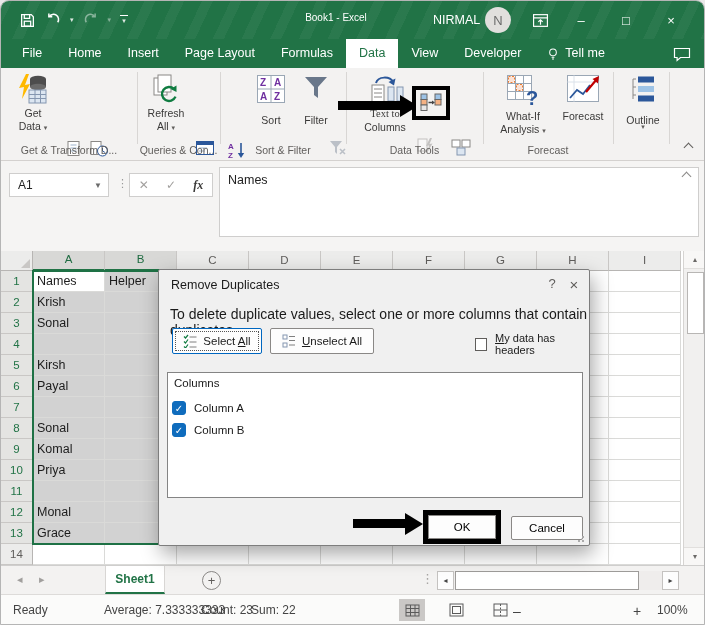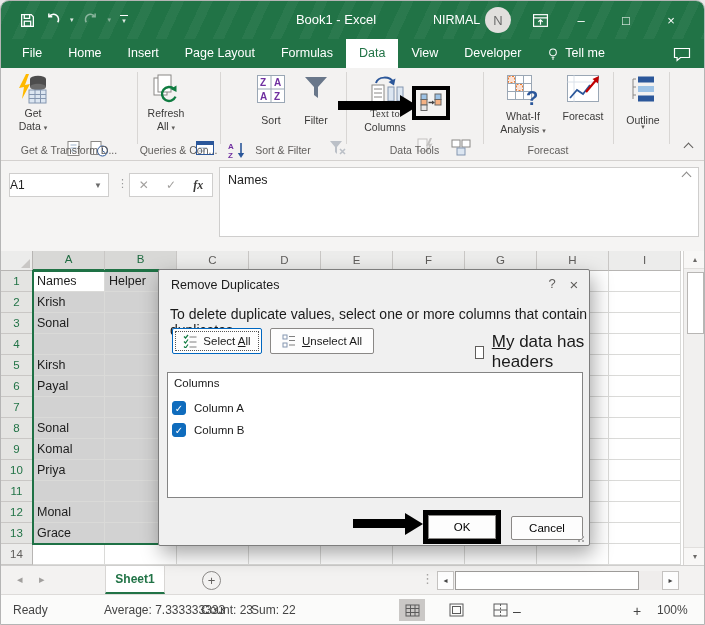--- a/index.html
+++ b/index.html
@@ -6,21 +6,21 @@
   *{box-sizing:border-box;font-family:"Liberation Sans","DejaVu Sans",sans-serif;}
   .abs{position:absolute;}
   #window{position:relative;width:705px;height:625px;background:#fff;border:1px solid #b5b5b5;
           border-radius:9px 9px 0 0;overflow:hidden;}
 
   
   #titlebar{left:0;top:0;width:705px;height:38px;background:#217346;
     background-image:repeating-linear-gradient(115deg,rgba(255,255,255,.045) 0 10px,rgba(0,0,0,0) 10px 26px);}
   .qat{display:flex;align-items:center;gap:9px;position:absolute;left:18px;top:8px;height:22px;}
   .caret{font-size:7px;color:#dfe9e3;}
-  .win-title{position:absolute;left:230px;top:11px;width:210px;text-align:center;color:#fff;font-size:13px;}
+  .win-title{position:absolute;left:230px;top:11px;width:210px;text-align:center;color:#fff;font-size:10px;}
   .user-name{position:absolute;left:432px;top:12px;color:#fff;font-size:12.5px;}
   .avatar{position:absolute;left:484px;top:6px;width:26px;height:26px;border-radius:50%;background:#e1dfdd;
           color:#6b6b6b;font-size:13px;display:flex;align-items:center;justify-content:center;}
   .winbtn{position:absolute;top:8px;width:30px;height:22px;display:flex;align-items:center;justify-content:center;color:#fff;font-size:13px;}
 
   
   #tabrow{left:0;top:38px;width:705px;height:29px;background:#217346;display:flex;align-items:stretch;}
   #tab-strip{display:flex;padding-left:8px;}
   .tab{color:#fff;font-size:12.5px;padding:7px 13px 0 13px;white-space:nowrap;display:flex;gap:6px;align-items:flex-start;}
   .tab.active{background:#fff;color:#217346;}
@@ -30,21 +30,21 @@
   #ribbon{left:0;top:67px;width:705px;height:93px;background:#f3f2f1;border-bottom:1px solid #d4d1cf;}
   .gdiv{position:absolute;top:4px;height:72px;width:1px;background:#d8d6d4;}
   .glabel{position:absolute;top:76px;height:14px;font-size:10.5px;color:#605e5c;text-align:center;white-space:nowrap;overflow:hidden;}
   .blabel{position:absolute;font-size:10.5px;color:#3b3a39;text-align:center;white-space:nowrap;}
   .bigbtn{position:absolute;top:2px;height:72px;}
   .chev{display:inline-block;width:7px;height:7px;border-left:1.6px solid #605e5c;border-top:1.6px solid #605e5c;transform:rotate(45deg);}
 
   
   #formularow{left:0;top:160px;width:705px;height:90px;background:#f5f4f3;}
   #namebox{position:absolute;left:8px;top:12px;width:100px;height:24px;background:#fff;border:1px solid #cfcecd;
-           font-size:12px;color:#222;display:flex;align-items:center;gap:8px;}
+           font-size:12px;color:#222;display:flex;align-items:center;padding-left:8px;gap:8px;}
   #namebox .nb-caret{margin-left:auto;margin-right:6px;color:#6b6b6b;font-size:8px;}
   .fdots{position:absolute;left:116px;top:16px;color:#999;font-size:11px;}
   #fxbar{position:absolute;left:128px;top:12px;width:84px;height:24px;background:#fff;border:1px solid #cfcecd;
          display:flex;align-items:center;justify-content:space-around;}
   #fxbar span{font-size:12px;color:#a2a09e;}
   #fxbar .fx{color:#3b3a39;font-style:italic;font-weight:bold;font-family:"Liberation Serif",serif;}
   #formulabox{position:absolute;left:218px;top:6px;width:480px;height:70px;background:#fff;border:1px solid #cfcecd;
               font-size:12.5px;color:#222;padding:5px 8px;}
   #fcollapse{position:absolute;left:682px;top:12px;}
 
@@ -94,21 +94,21 @@
           box-shadow:3px 8px 20px rgba(0,0,0,.35);z-index:10;}
   #dlg-title{position:absolute;left:12px;top:8px;font-size:12.5px;color:#1b1b1b;}
   .dlg-tbtn{position:absolute;top:6px;font-size:13px;color:#5f5d5b;width:20px;text-align:center;}
   #dlg-instr{position:absolute;left:11px;top:36px;font-size:14px;color:#1a1a1a;}
   .dlg-btn{position:absolute;top:58px;height:26px;background:#fdfdfd;border:1px solid #8a8886;border-radius:2px;
            font-size:11.5px;color:#1a1a1a;display:flex;align-items:center;justify-content:center;gap:6px;}
   #btn-selectall{left:13px;width:90px;border:1px solid #0067c0;outline:1px dotted #555;outline-offset:-4px;}
   #btn-unselectall{left:111px;width:104px;}
   #dlg-headers{position:absolute;left:316px;top:62px;display:flex;gap:8px;align-items:center;}
   #dlg-headers .box{width:13px;height:13px;background:#fff;border:1px solid #5f5d5b;}
-  #dlg-headers .lab{font-size:17px;color:#1a1a1a;}
+  #dlg-headers .lab{font-size:11px;color:#1a1a1a;}
   #dlg-list{position:absolute;left:8px;top:102px;width:416px;height:126px;background:#fff;border:1px solid #848484;}
   #dlg-list-label{position:absolute;left:6px;top:4px;font-size:11.5px;color:#1a1a1a;}
   #dlg-columns{position:absolute;left:4px;top:24px;}
   .dlg-item{display:flex;align-items:center;gap:8px;height:22px;}
   .cb{width:14px;height:14px;border-radius:3px;background:#fff;border:1px solid #8a8886;color:#fff;font-size:10px;
       display:flex;align-items:center;justify-content:center;}
   .cb.on{background:#0f6cbd;border-color:#0f6cbd;}
   .dlg-item-label{font-size:11.5px;color:#1a1a1a;}
   #ok-box{position:absolute;left:264px;top:240px;width:78px;height:34px;border:5px solid #000;}
   #btn-ok{position:absolute;left:0;top:0;right:0;bottom:0;background:#fdfdfd;border:1px solid #8a8886;

